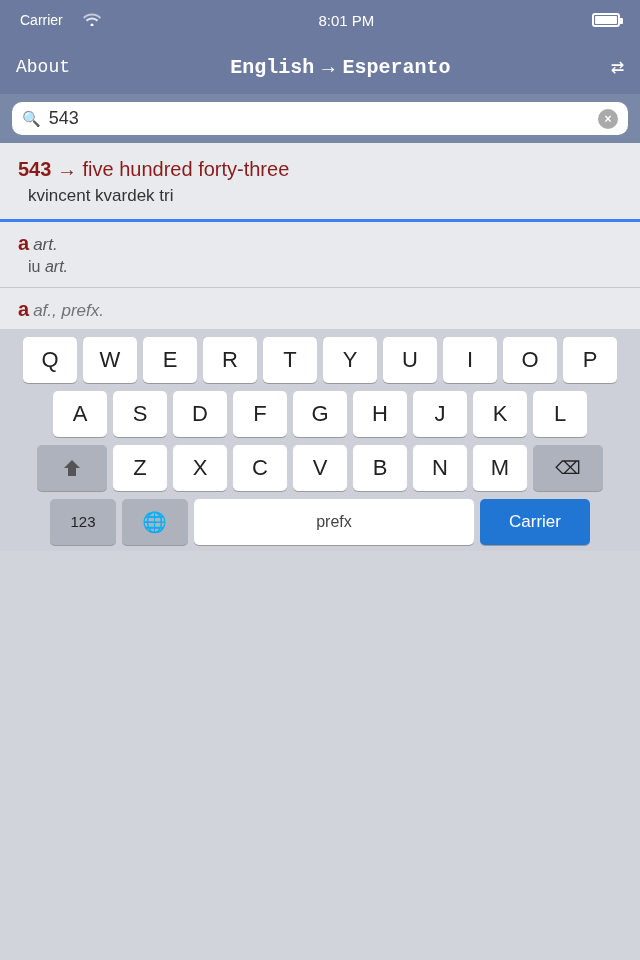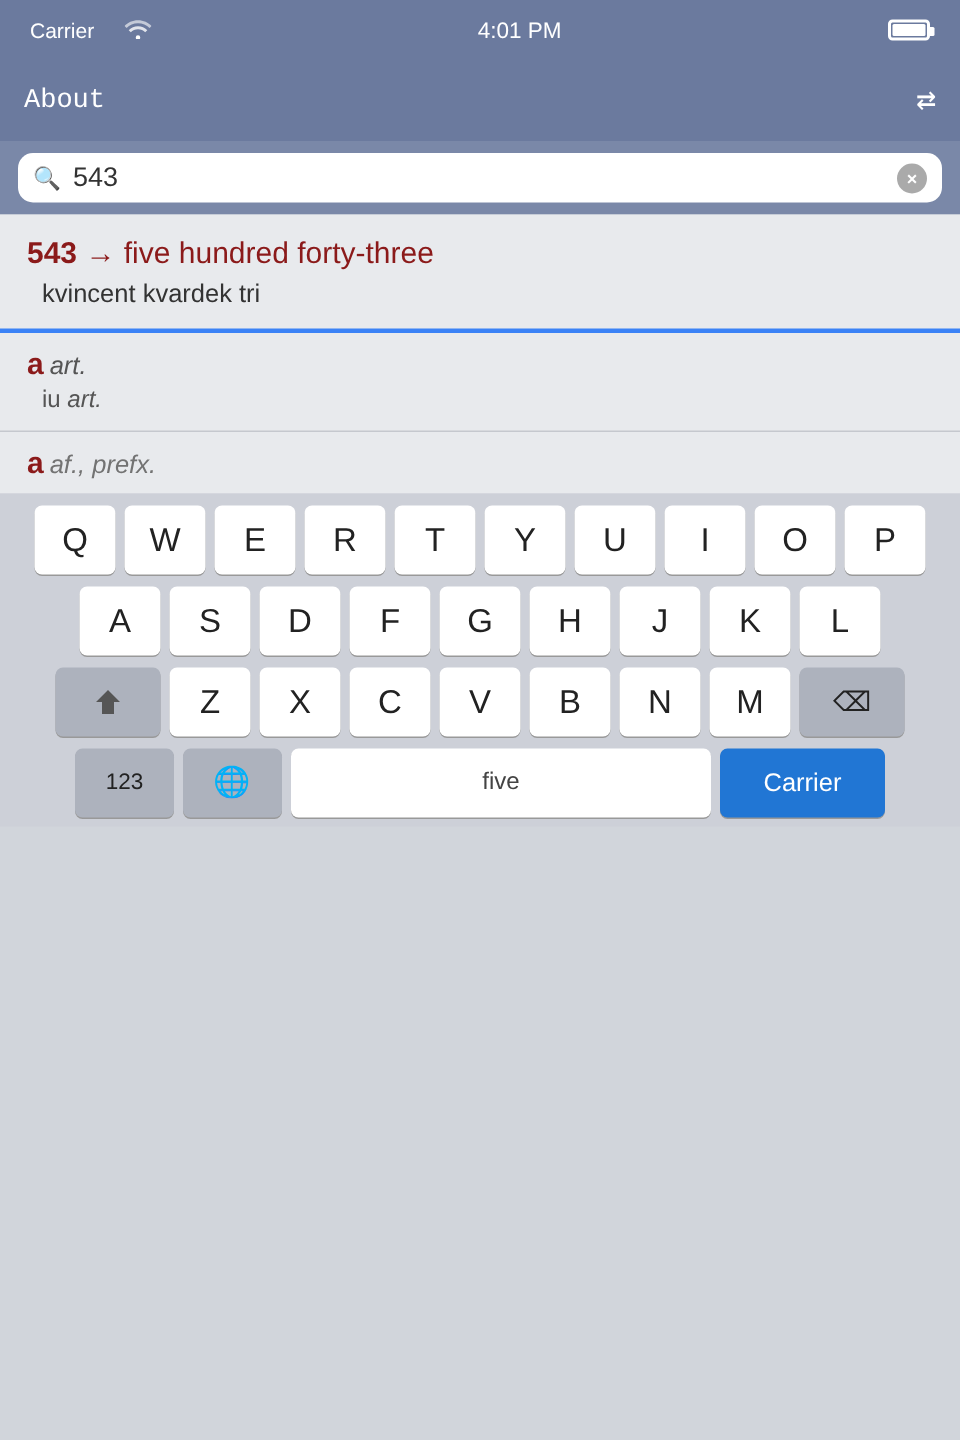--- a/index.html
+++ b/index.html
@@ -223,30 +223,35 @@
   <div class="status-bar-left">
     <span>Carrier</span>
     <span>
       <svg width="18" height="14" viewBox="0 0 18 14" fill="white">
         <path d="M9 11.5a1.5 1.5 0 1 1 0 3 1.5 1.5 0 0 1 0-3z"></path>
         <path d="M9 7.5C10.9 7.5 12.6 8.3 13.8 9.5l1.4-1.4C13.5 6.4 11.4 5.5 9 5.5s-4.5.9-6.2 2.6l1.4 1.4C5.4 8.3 7.1 7.5 9 7.5z" opacity="0.8"></path>
         <path d="M9 3.5c3 0 5.7 1.2 7.7 3.2l1.4-1.4C15.9 3.1 12.7 1.5 9 1.5S2.1 3.1 0 5.3l1.4 1.4C3.3 4.7 6 3.5 9 3.5z" opacity="0.6"></path>
       </svg>
     </span>
   </div>
-  <div class="status-bar-center">4:01 PM</div>
+  <div class="status-bar-center">8:01 PM</div>
   <div class="status-bar-right">
     <div class="battery-icon">
       <div class="battery-fill"></div>
     </div>
   </div>
 </div>
 
 <div class="nav-bar">
   <span class="nav-about">About</span>
+  <div class="nav-title">
+    <span>English</span>
+    <span class="arrow">→</span>
+    <span>Esperanto</span>
+  </div>
   <span class="nav-swap">⇄</span>
 </div>
 
 <div class="search-bar">
   <div class="search-input-wrapper">
     <span class="search-icon-small">🔍</span>
     <input class="search-input" type="text" value="543" style="">
     <div class="search-clear">×</div>
   </div>
 </div>
@@ -320,16 +325,16 @@
     <div class="key">V</div>
     <div class="key">B</div>
     <div class="key">N</div>
     <div class="key">M</div>
     <div class="key key-delete" style="font-size:18px;">⌫</div>
   </div>
 
   <div class="bottom-row">
     <div class="key key-numbers" style="font-size:15px;font-weight:500;">123</div>
     <div class="key key-globe" style="font-size:20px;">🌐</div>
-    <div class="key key-space">five</div>
+    <div class="key key-space">prefx</div>
     <div class="key key-search">Carrier</div>
   </div>
 </div>
 
 </body></html>

